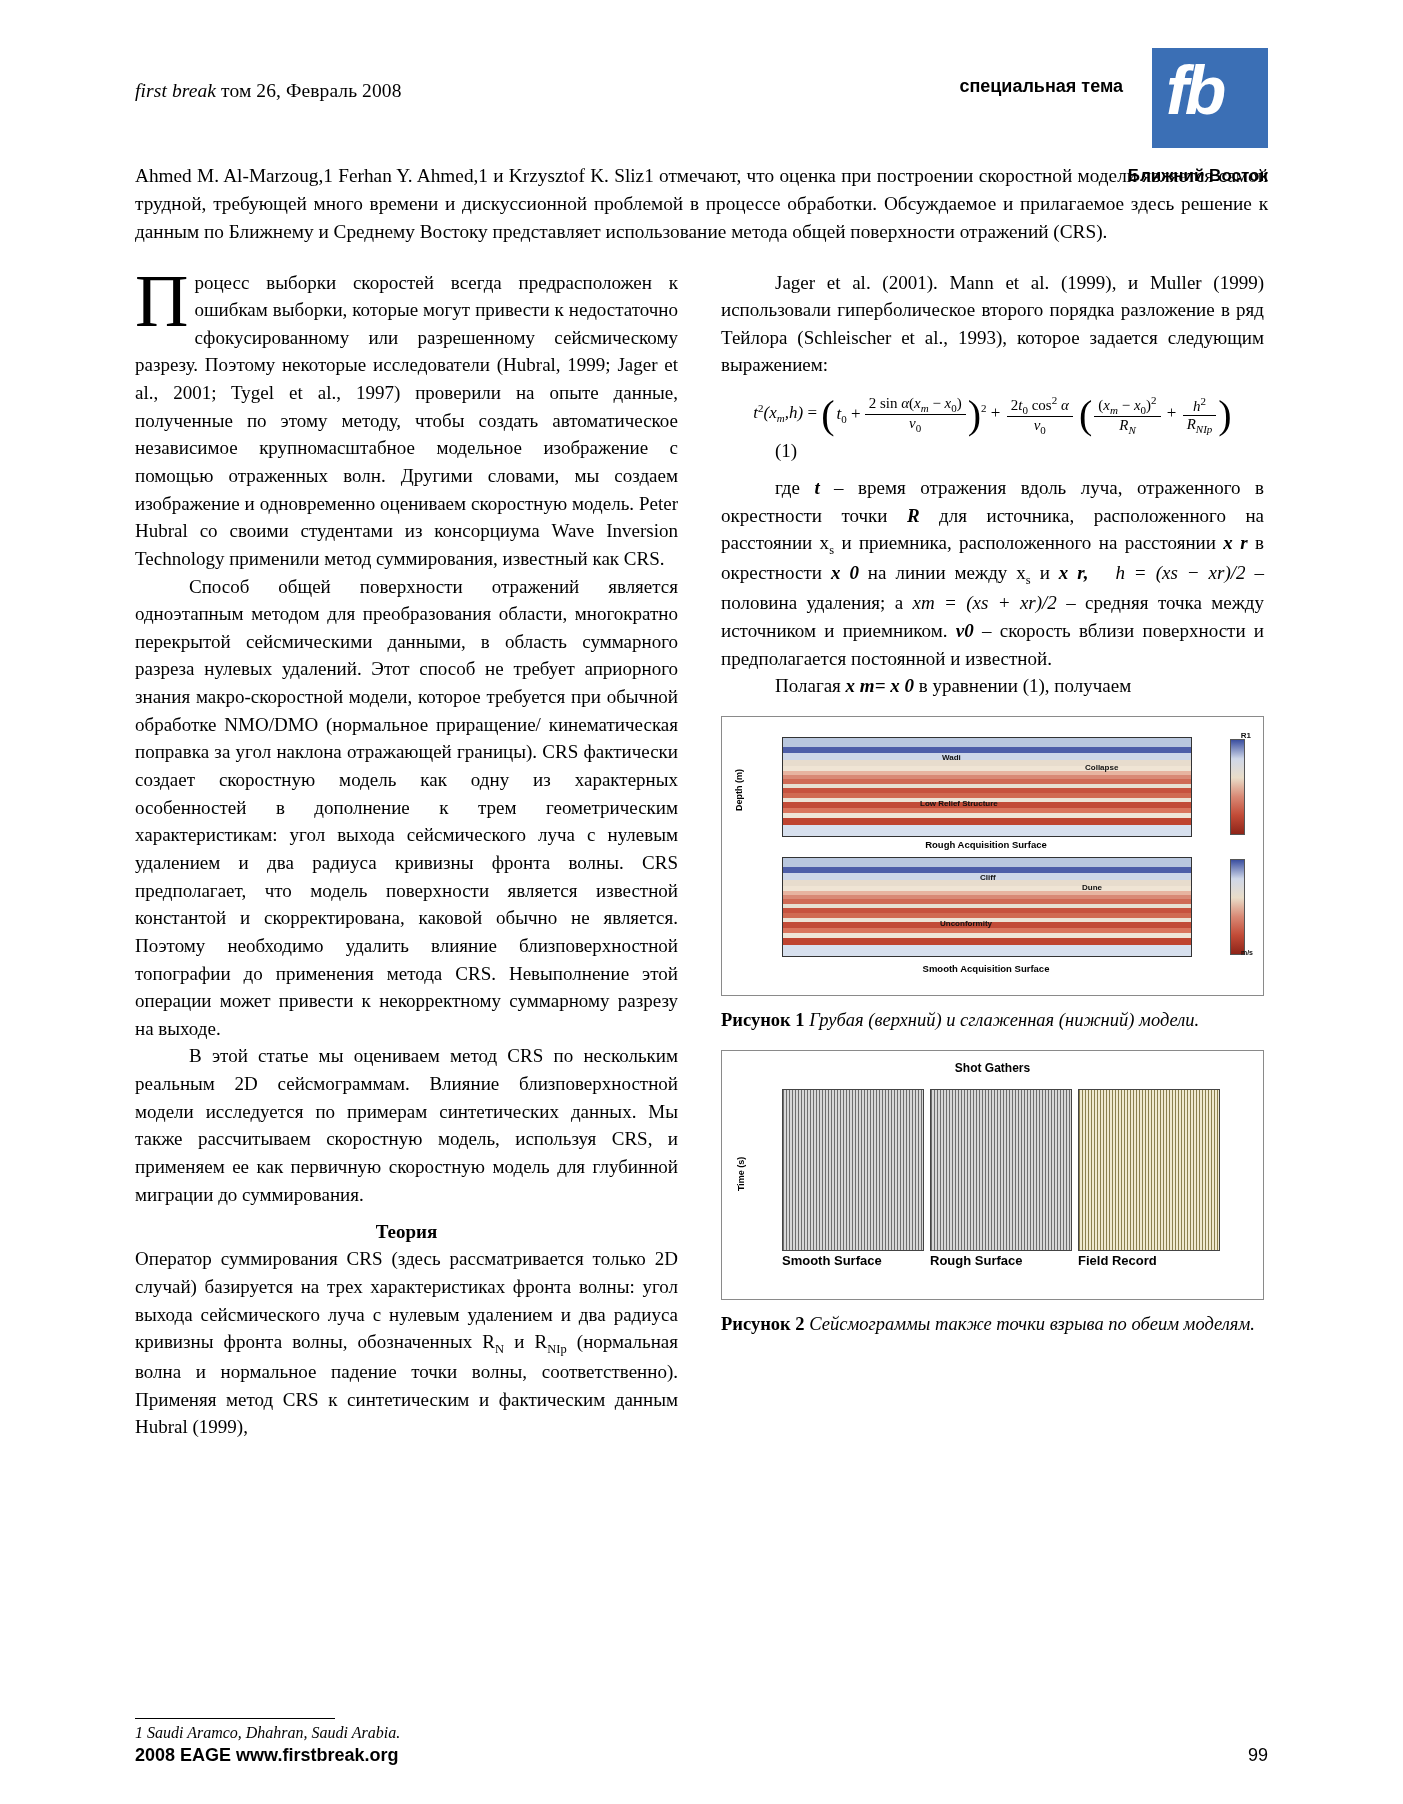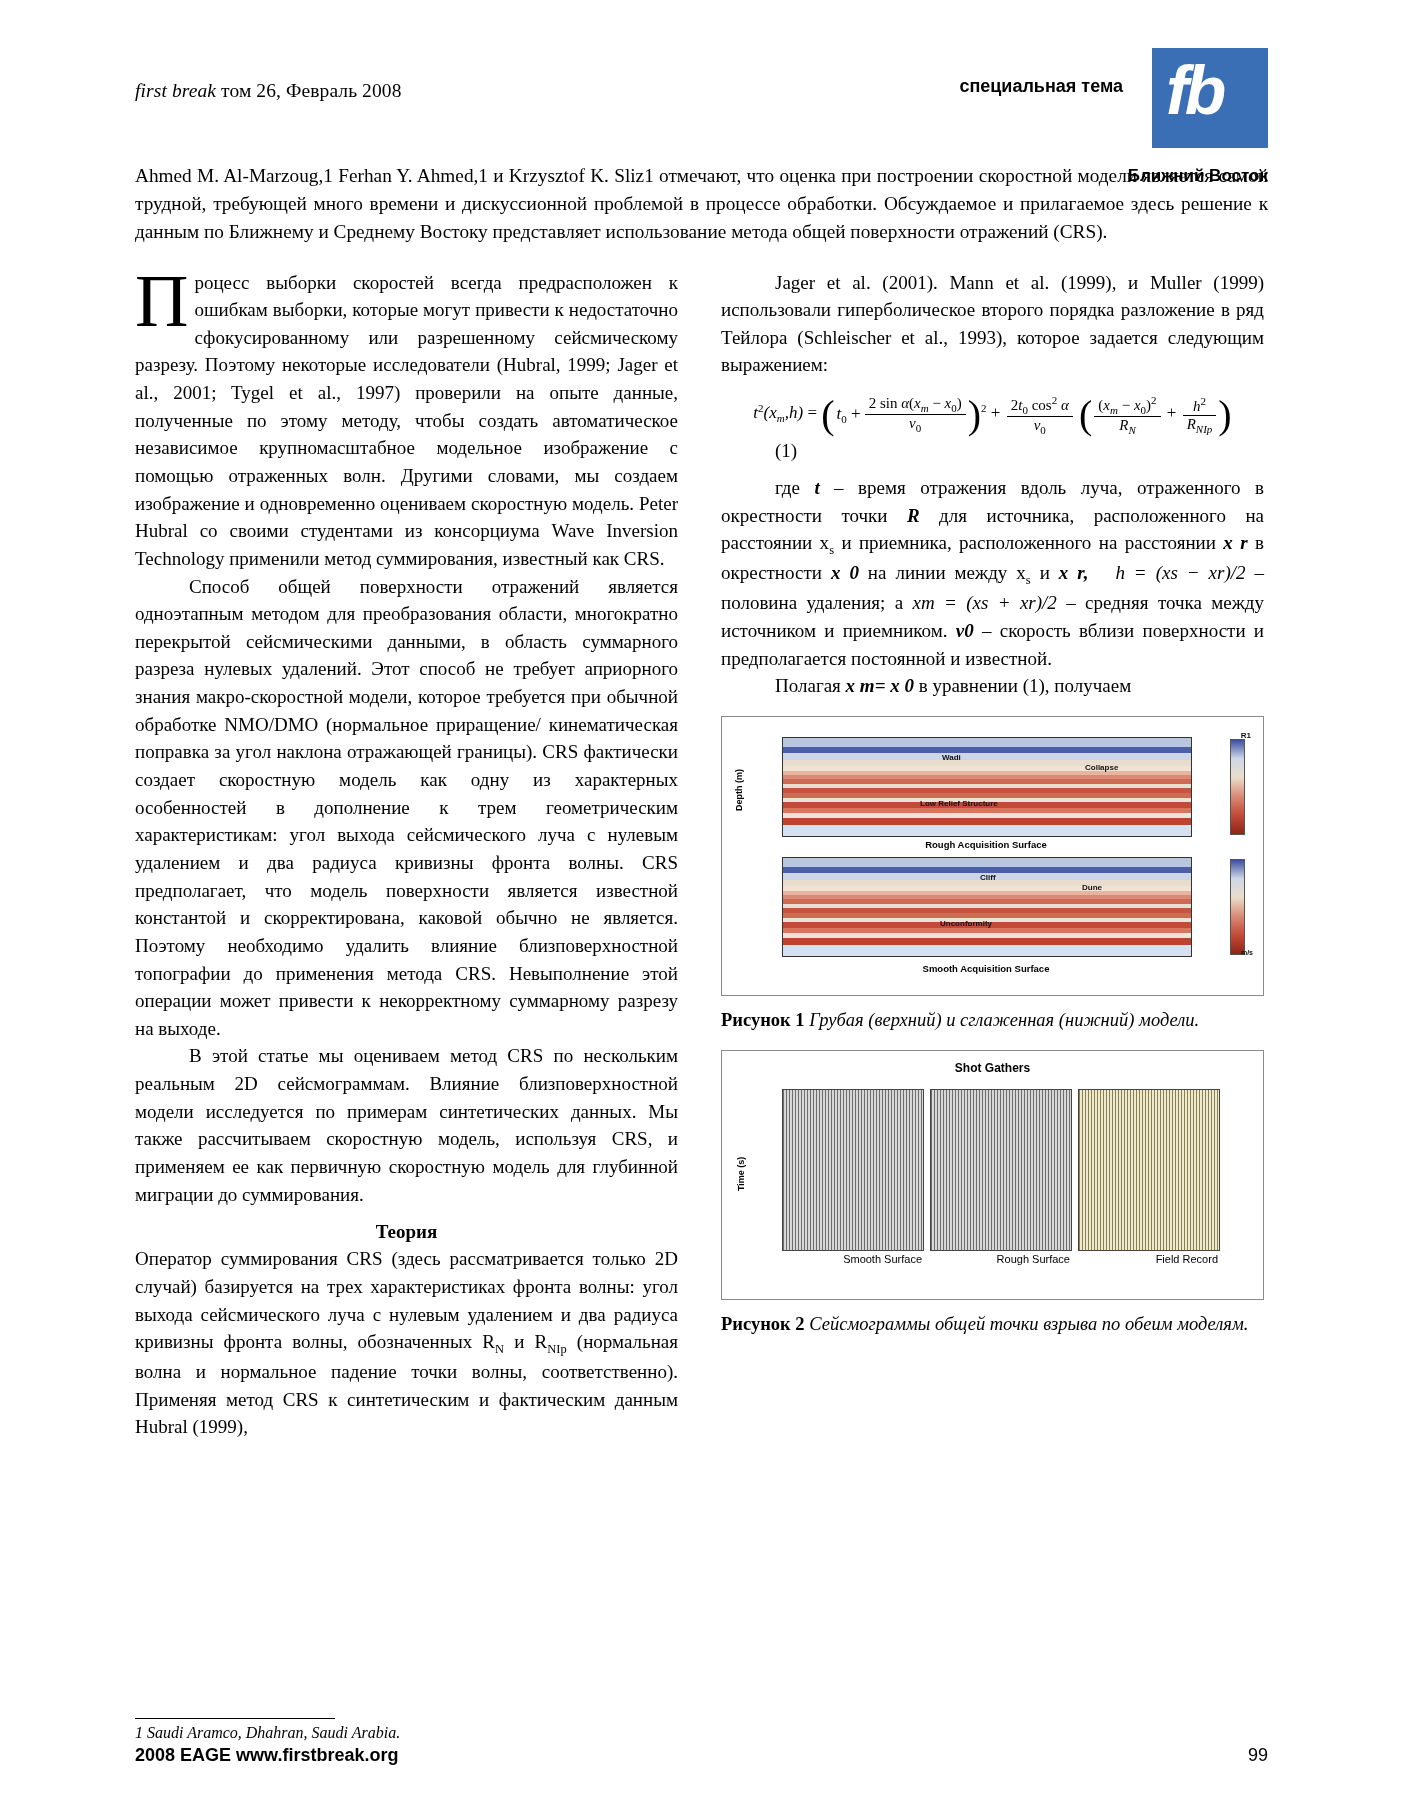--- a/index.html
+++ b/index.html
@@ -184,21 +184,21 @@
   .fig2 .title2 {
     text-align:center; font-family:"Liberation Sans", sans-serif;
     font-size:12px; font-weight:700; margin-top:2px;
   }
   .gather {
     position:absolute; top:28px; height:160px; border:1px solid #444;
   }
   .gname {
     position:absolute; top:192px;
     font-family:"Liberation Sans", sans-serif;
-    font-size:11px; font-weight:400; text-align:right;
+    font-size:13px; font-weight:700; text-align:left;
   }
   .fig2 .ylabel2 {
     position:absolute; left:6px; top:130px;
     transform:rotate(-90deg); transform-origin:left top;
     font-family:"Liberation Sans", sans-serif;
     font-size:9px; font-weight:700;
   }
 
   
   .footer {
@@ -336,21 +336,21 @@
 
           <div class="gather" style="left:52px;width:140px;background:repeating-linear-gradient(90deg,#6e6e6e 0 1px,#d7d7d7 1px 3px);"></div>
           <div class="gather" style="left:200px;width:140px;background:repeating-linear-gradient(90deg,#6e6e6e 0 1px,#d7d7d7 1px 3px);"></div>
           <div class="gather" style="left:348px;width:140px;background:repeating-linear-gradient(90deg,#8a7f4e 0 1px,#efe9cf 1px 3px);"></div>
 
           <div class="gname" style="left:52px;width:140px;">Smooth Surface</div>
           <div class="gname" style="left:200px;width:140px;">Rough Surface</div>
           <div class="gname" style="left:348px;width:140px;">Field Record</div>
         </div>
       </div>
-      <div class="figcap"><b>Рисунок 2</b><span> Сейсмограммы общей точки взрыва по обеим моделям.</span></div>
+      <div class="figcap"><b>Рисунок 2</b><span> Сейсмограммы также точки взрыва по обеим моделям.</span></div>
 
     </div>
   </div>
 
   <div class="footer">
     <div class="footrule"></div>
     <div class="foot1">1 Saudi Aramco, Dhahran, Saudi Arabia.</div>
     <div class="foot2">2008 EAGE www.firstbreak.org</div>
     <div class="pageno">99</div>
   </div>

